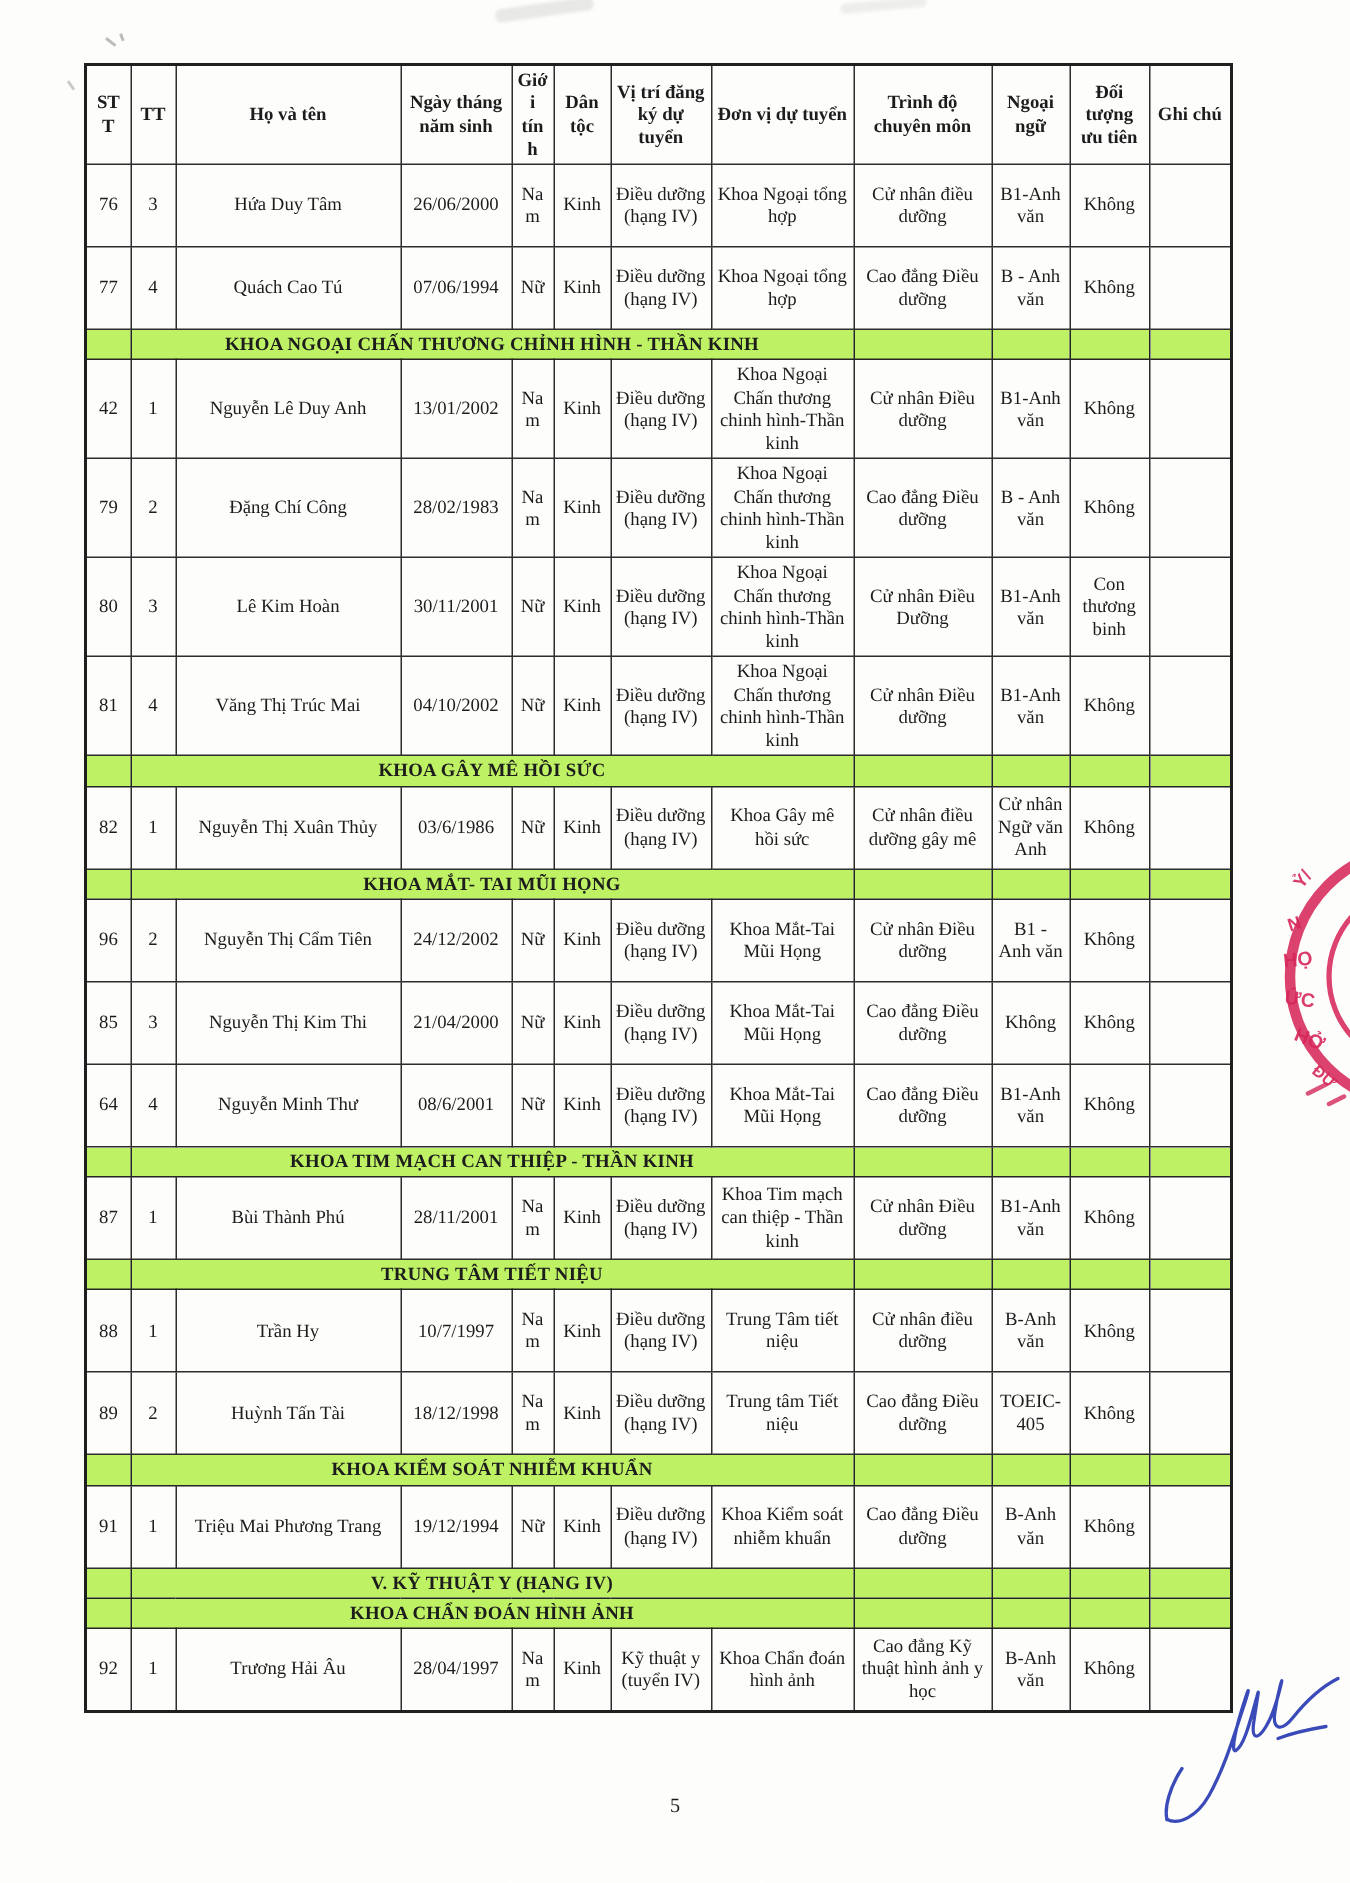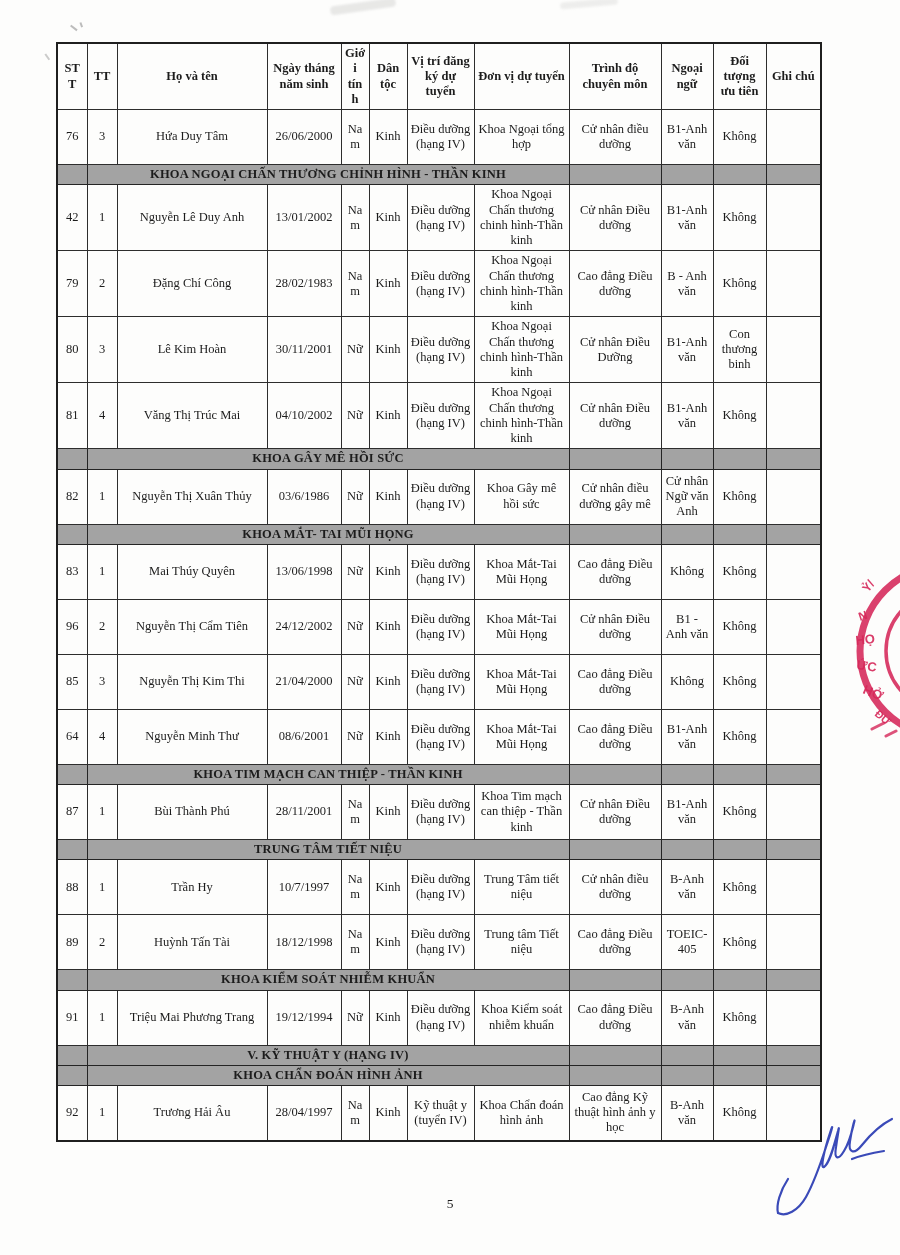--- a/index.html
+++ b/index.html
@@ -18,21 +18,21 @@
     border:1px solid #2d2d2d;
     vertical-align:middle; text-align:center;
     padding:2px 3px; font-size:12.5px; line-height:1.22;
     overflow:hidden; word-wrap:break-word;
   }
   thead tr { height:54px; }
   thead th { font-weight:bold; background:#fdfdfc; }
   tr.data-row { height:55px; background:#fdfdfc; }
   td.name-cell { text-align:left; padding-left:5px; }
   tr.section-row { height:20px; }
-  tr.section-row td { background:#a3a3a3; border-color:#242424; }
+  tr.section-row td { background:#bef264; border-color:#242424; }
   td.sec-label {
     text-align:left; font-weight:bold; padding:1px 2px 1px 4px;
     white-space:nowrap; font-size:12.8px; letter-spacing:.2px;
   }
   
   .page-number {
     position:absolute; top:1196px; left:50%; transform:translateX(-50%);
     font-size:13.5px;
   }
   
@@ -98,20 +98,34 @@
           <td>26/06/2000</td>
           <td>Nam</td>
           <td>Kinh</td>
           <td>Điều dưỡng (hạng IV)</td>
           <td>Khoa Ngoại tổng hợp</td>
           <td>Cử nhân điều dưỡng</td>
           <td>B1-Anh văn</td>
           <td>Không</td>
           <td></td>
         </tr>
+        <tr class="data-row">
+          <td>77</td>
+          <td>4</td>
+          <td class="name-cell">Quách Cao Tú</td>
+          <td>07/06/1994</td>
+          <td>Nữ</td>
+          <td>Kinh</td>
+          <td>Điều dưỡng (hạng IV)</td>
+          <td>Khoa Ngoại tổng hợp</td>
+          <td>Cao đẳng Điều dưỡng</td>
+          <td>B - Anh văn</td>
+          <td>Không</td>
+          <td></td>
+        </tr>
         <tr class="section-row">
           <td></td>
           <td colspan="7" class="sec-label">KHOA NGOẠI CHẤN THƯƠNG CHỈNH HÌNH - THẦN KINH</td>
           <td></td>
           <td></td>
           <td></td>
           <td></td>
         </tr>
         <tr class="data-row">
           <td>42</td>
@@ -190,34 +204,20 @@
           <td>Cử nhân Ngữ văn Anh</td>
           <td>Không</td>
           <td></td>
         </tr>
         <tr class="section-row">
           <td></td>
           <td colspan="7" class="sec-label">KHOA MẮT- TAI MŨI HỌNG</td>
           <td></td>
           <td></td>
           <td></td>
-          <td></td>
-        </tr>
-        <tr class="data-row">
-          <td>83</td>
-          <td>1</td>
-          <td class="name-cell">Mai Thúy Quyên</td>
-          <td>13/06/1998</td>
-          <td>Nữ</td>
-          <td>Kinh</td>
-          <td>Điều dưỡng (hạng IV)</td>
-          <td>Khoa Mắt-Tai Mũi Họng</td>
-          <td>Cao đẳng Điều dưỡng</td>
-          <td>Không</td>
-          <td>Không</td>
           <td></td>
         </tr>
         <tr class="data-row">
           <td>96</td>
           <td>2</td>
           <td class="name-cell">Nguyễn Thị Cẩm Tiên</td>
           <td>24/12/2002</td>
           <td>Nữ</td>
           <td>Kinh</td>
           <td>Điều dưỡng (hạng IV)</td>

